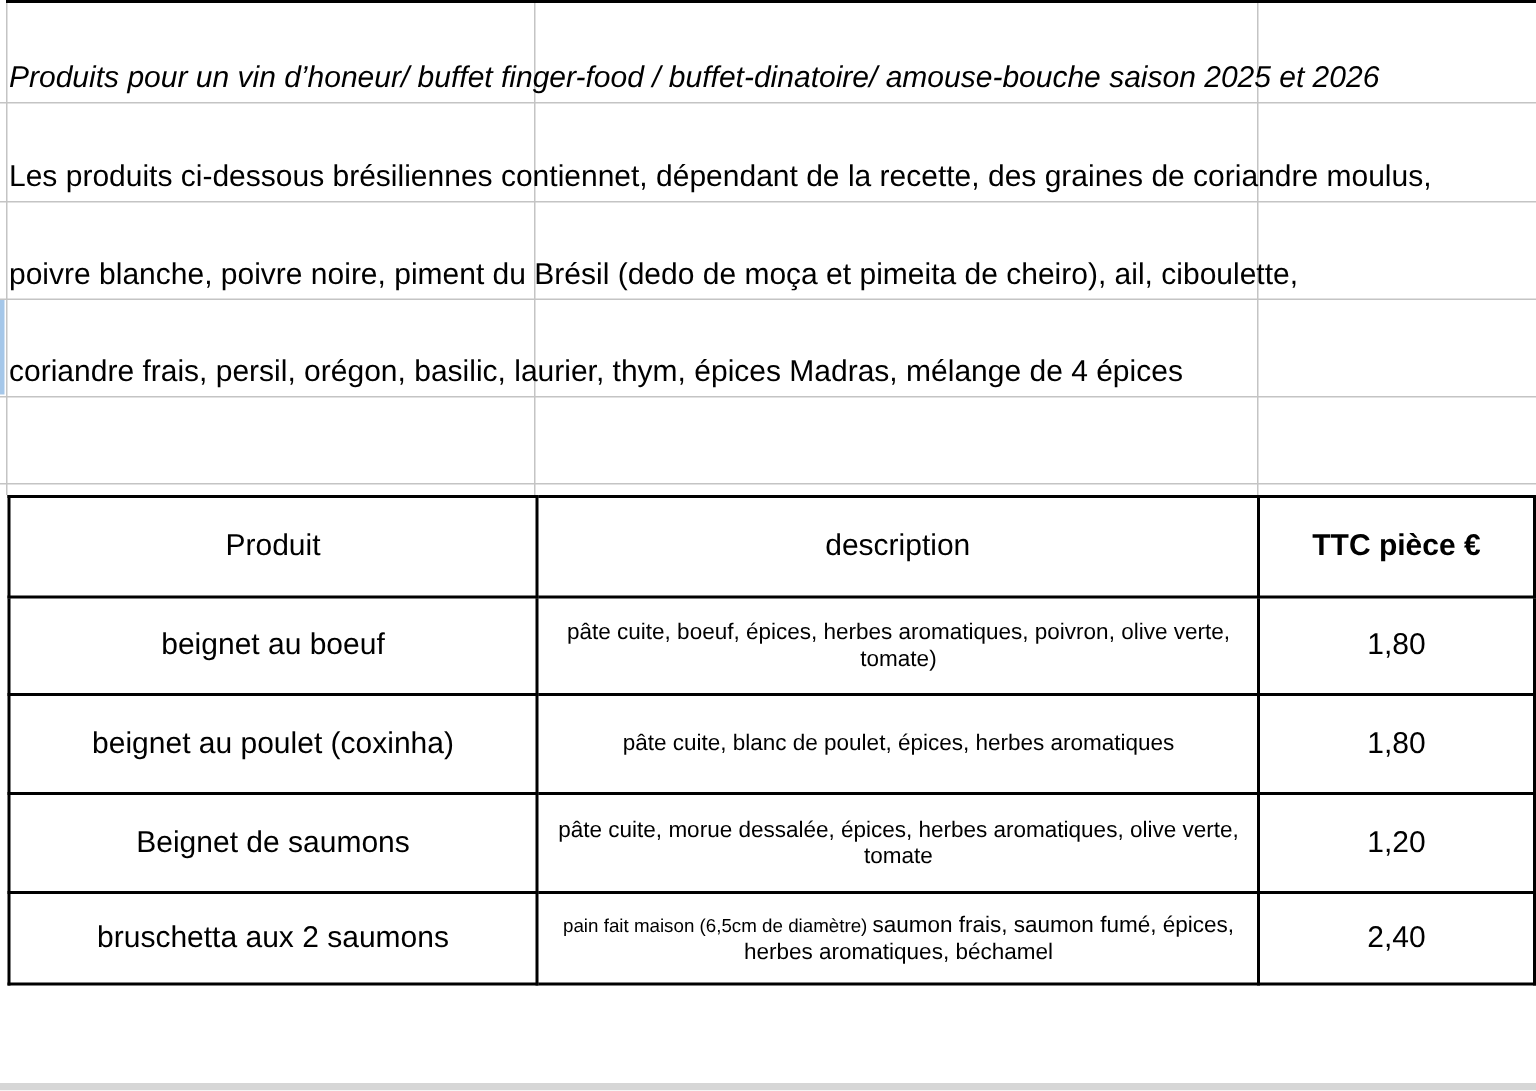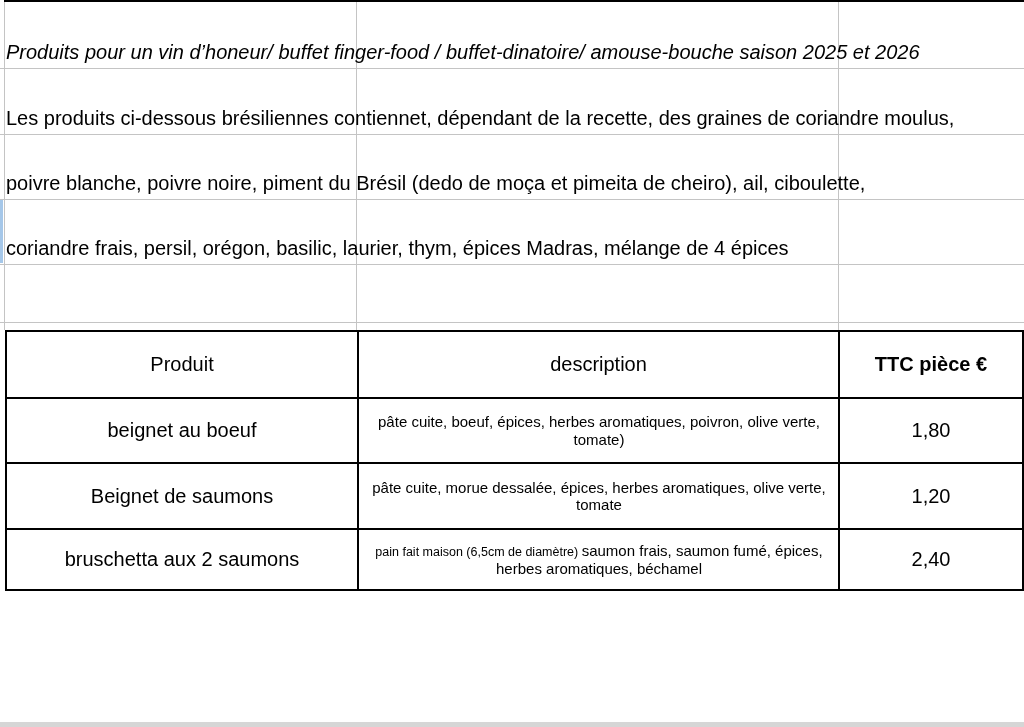--- a/index.html
+++ b/index.html
@@ -105,20 +105,25 @@
       <tr class="r-header">
     <th>Produit</th>
     <th>description</th>
     <th class="bold">TTC pièce €</th>
   </tr>
   <tr class="r-0">
     <td class="produit">beignet au boeuf</td>
     <td class="desc">pâte cuite, boeuf, épices, herbes aromatiques, poivron, olive verte, tomate)</td>
     <td class="prix">1,80</td>
   </tr>
+  <tr class="r-1">
+    <td class="produit">beignet au poulet (coxinha)</td>
+    <td class="desc">pâte cuite, blanc de poulet, épices, herbes aromatiques</td>
+    <td class="prix">1,80</td>
+  </tr>
   <tr class="r-2">
     <td class="produit">Beignet de saumons</td>
     <td class="desc">pâte cuite, morue dessalée, épices, herbes aromatiques, olive verte,  tomate</td>
     <td class="prix">1,20</td>
   </tr>
   <tr class="r-4">
     <td class="produit">bruschetta aux 2 saumons</td>
     <td class="desc"><span class="small-note">pain fait maison (6,5cm de diamètre) </span><span>saumon frais, saumon fumé, épices, herbes aromatiques, béchamel</span></td>
     <td class="prix">2,40</td>
   </tr>

